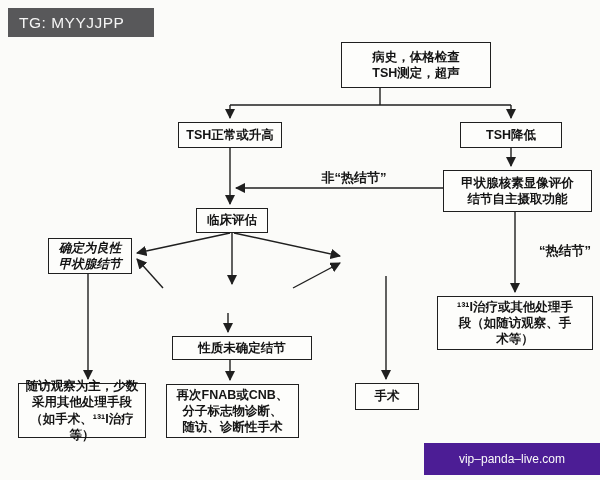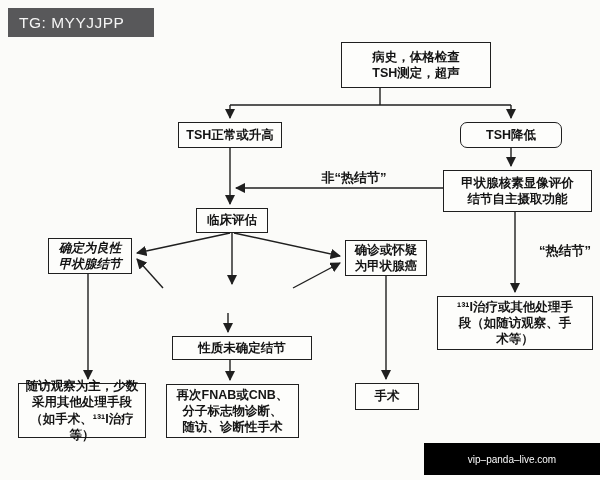--- a/index.html
+++ b/index.html
@@ -41,29 +41,29 @@
     background:#58585a;
     color:#f5f5f5;
     display:flex;align-items:center;
     padding-left:11px;box-sizing:border-box;
     font-size:15.5px;letter-spacing:.5px;
   }
   .watermark-bar{
     position:absolute;z-index:3;
     left:424px;top:443px;
     width:176px;height:32px;
-    background:#000000;
+    background:#4c1d95;
     color:#fafafa;
     display:flex;align-items:center;justify-content:center;
-    font-size:10px;
+    font-size:12px;
   }
   
   #n-history      {left:305px;top:42px; width:150px;height:46px;margin-left:36px;}
   #n-tsh-normal   {left:178px;top:122px;width:104px;height:26px;}
-  #n-tsh-low      {left:460px;top:122px;width:102px;height:26px;border-radius:7px;}
+  #n-tsh-low      {left:460px;top:122px;width:102px;height:26px;}
   #n-scintigraphy {left:443px;top:170px;width:149px;height:42px;}
   #n-clinical     {left:196px;top:208px;width:72px; height:25px;}
   #n-benign       {left:48px; top:238px;width:84px; height:36px;font-style:italic;}
   #n-cancer       {left:345px;top:240px;width:82px; height:36px;}
   #n-fnab         {left:160px;top:288px;width:136px;height:25px;}
   #n-indeterminate{left:172px;top:336px;width:140px;height:24px;}
   #n-i131         {left:437px;top:296px;width:156px;height:54px;}
   #n-followup     {left:18px; top:383px;width:128px;height:55px;}
   #n-repeat-fnab  {left:166px;top:384px;width:133px;height:54px;}
   #n-surgery      {left:355px;top:383px;width:64px; height:27px;}
@@ -112,22 +112,20 @@
 
   <div class="node" id="n-history">病史，体格检查
 TSH测定，超声</div>
   <div class="node" id="n-tsh-normal">TSH正常或升高</div>
   <div class="node" id="n-tsh-low">TSH降低</div>
   <div class="node" id="n-scintigraphy">甲状腺核素显像评价
 结节自主摄取功能</div>
   <div class="node" id="n-clinical">临床评估</div>
   <div class="node" id="n-benign">确定为良性
 甲状腺结节</div>
-  <div class="node" id="n-cancer">确诊或怀疑
-为甲状腺癌</div>
   <div class="node" id="n-indeterminate">性质未确定结节</div>
   <div class="node" id="n-i131">¹³¹I治疗或其他处理手
 段（如随访观察、手
 术等）</div>
   <div class="node" id="n-followup">随访观察为主，少数
 采用其他处理手段
 （如手术、¹³¹I治疗等）</div>
   <div class="node" id="n-repeat-fnab">再次FNAB或CNB、
 分子标志物诊断、
 随访、诊断性手术</div>

